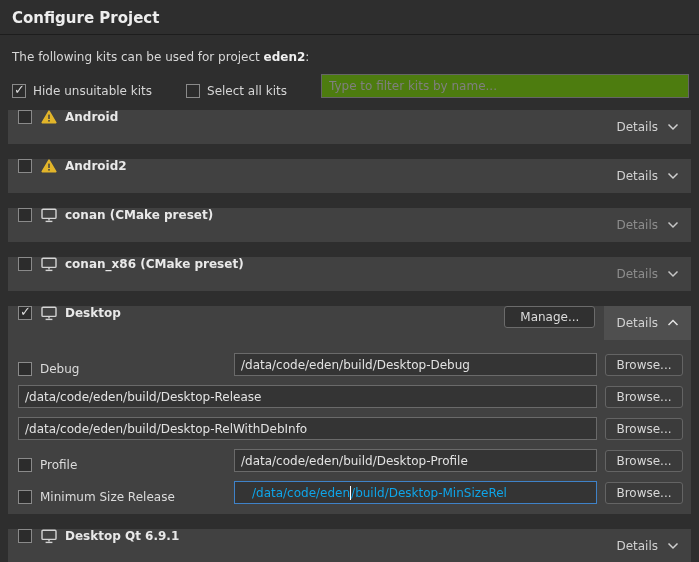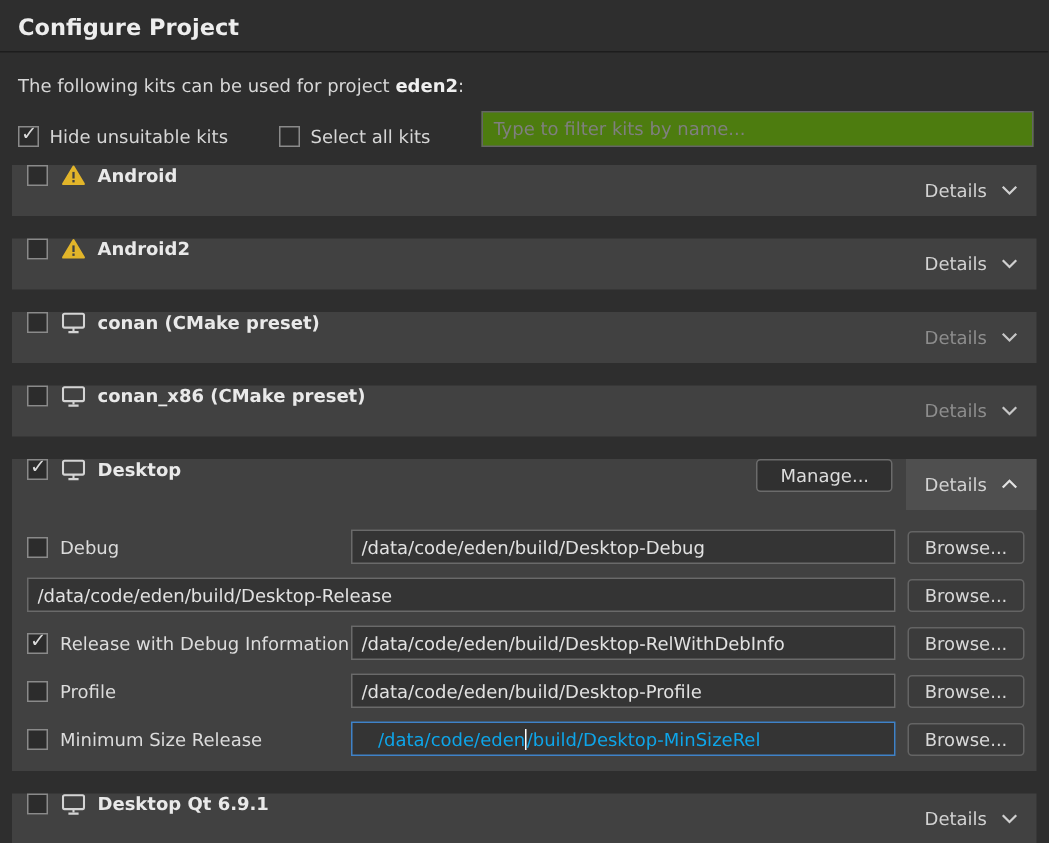--- a/index.html
+++ b/index.html
@@ -68,21 +68,21 @@
   .manage-btn {
     background: #303030;
     border: 1px solid #6b6b6b;
     border-radius: 3px;
     color: #dcdcdc;
     font: inherit;
     padding: 3px 15px;
     margin-right: 9px;
   }
   .configs { padding: 13px 8px 10px 10px; display: flex; flex-direction: column; gap: 9px; }
-  .config-row { display: flex; align-items: center; height: 23px; }
+  .config-row { display: flex; align-items: flex-end; height: 23px; }
   .config-left { display: flex; align-items: center; width: 216px; flex: 0 0 auto; }
   .config-label { margin-left: 8px; color: #dcdcdc; white-space: nowrap; }
   .path-input {
     flex: 1;
     height: 23px;
     background: #343434;
     border: 1px solid #6a6a6a;
     color: #e2e2e2;
     font: inherit;
     padding: 0 6px;
@@ -265,24 +265,20 @@
         <input class="path-input" type="text" value="/data/code/eden/build/Desktop-Debug" style="">
         <button class="browse-btn">Browse...</button>
       </div>
 
       <div class="config-row">
         <input class="path-input" type="text" value="/data/code/eden/build/Desktop-Release" style="">
         <button class="browse-btn">Browse...</button>
       </div>
 
       <div class="config-row">
-        <div class="config-left">
-          <div class="checkbox checked"></div>
-          <span class="config-label">Release with Debug Information</span>
-        </div>
         <input class="path-input" type="text" value="/data/code/eden/build/Desktop-RelWithDebInfo" style="">
         <button class="browse-btn">Browse...</button>
       </div>
 
       <div class="config-row">
         <div class="config-left">
           <div class="checkbox"></div>
           <span class="config-label">Profile</span>
         </div>
         <input class="path-input" type="text" value="/data/code/eden/build/Desktop-Profile" style="">

